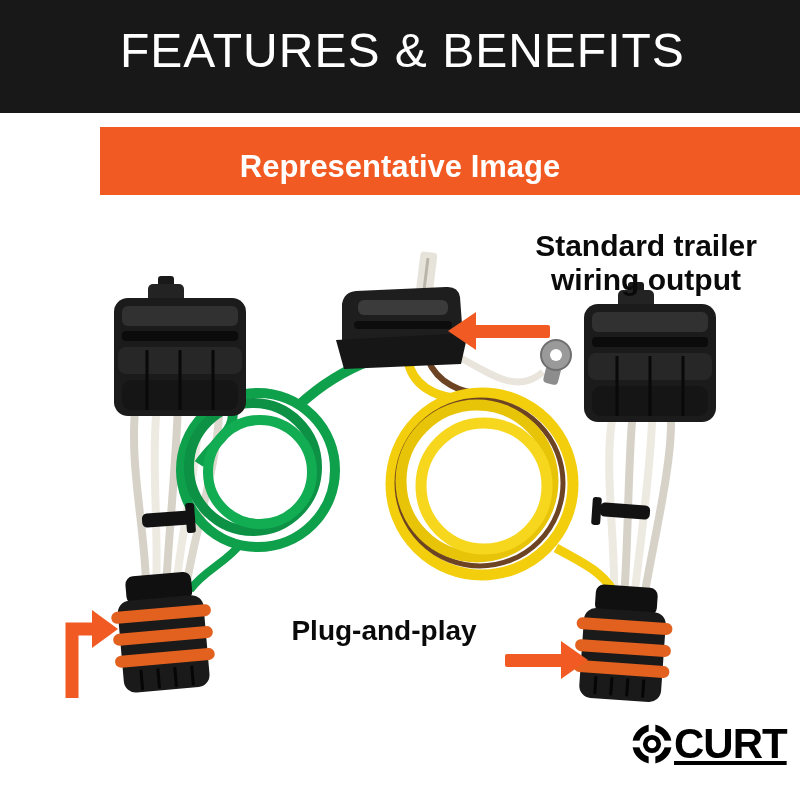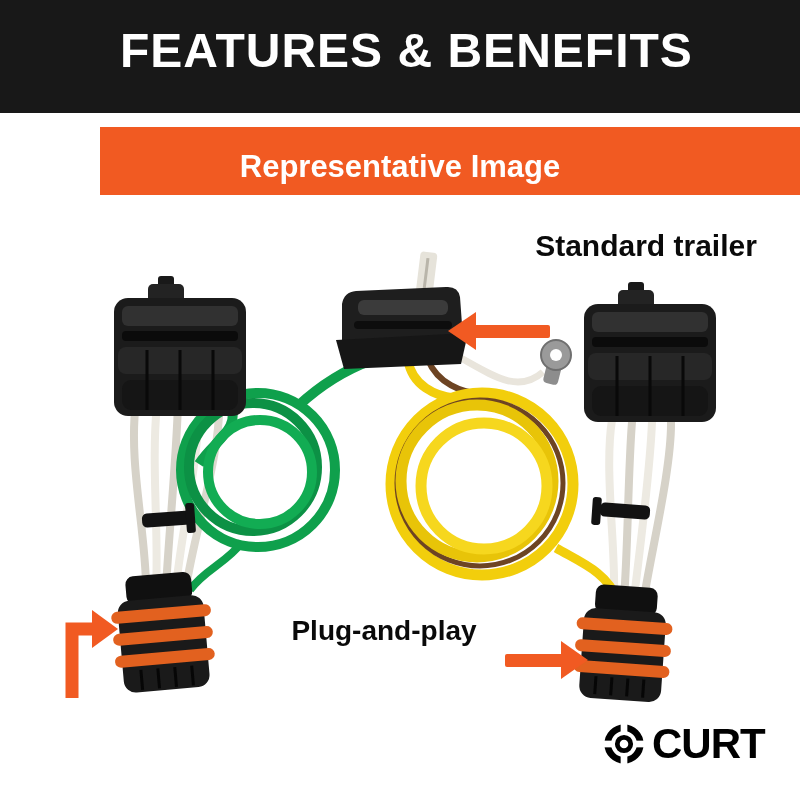--- a/index.html
+++ b/index.html
@@ -1,28 +1,28 @@
 <!DOCTYPE html>
 <html><head>
 <meta charset="utf-8">
 <style>
   html,body{margin:0;padding:0;}
   body{width:800px;height:800px;background:#ffffff;font-family:"Liberation Sans",sans-serif;}
   .page{position:relative;width:800px;height:800px;overflow:hidden;background:#ffffff;}
   .top-banner{position:absolute;left:0;top:0;width:800px;height:113px;background:#181818;display:flex;align-items:center;}
-  .page-title{color:#ffffff;font-size:48px;font-weight:bold;margin:0 0 12px 120px;letter-spacing:1px;white-space:nowrap;}
+  .page-title{color:#ffffff;font-size:48px;font-weight:normal;margin:0 0 12px 120px;letter-spacing:1px;white-space:nowrap;}
   .orange-banner{position:absolute;left:100px;top:127px;width:700px;height:68px;background:#F15A22;display:flex;align-items:center;justify-content:center;box-sizing:border-box;padding-right:100px;}
   .orange-banner-label{color:#ffffff;font-size:31px;font-weight:bold;white-space:nowrap;margin-top:12px;}
   svg.harness{position:absolute;left:0;top:0;}
   .ann{position:absolute;font-weight:bold;color:#0a0a0a;text-align:center;line-height:1.13;margin-top:9px;}
   .ann div{white-space:nowrap;}
   .ann-standard{left:500px;top:220px;width:292px;font-size:30px;}
   .ann-plug{left:248px;top:606px;width:272px;font-size:28px;}
   .ann-sockets{left:22px;top:696px;width:324px;font-size:30px;}
-  .curt-logo{position:absolute;left:602px;top:722px;display:flex;align-items:center;gap:6px;}
+  .curt-logo{position:absolute;left:630px;top:722px;display:flex;align-items:center;text-decoration:underline;}
   .curt-text{font-size:42px;font-weight:bold;letter-spacing:-1px;color:#000000;line-height:1;}
 </style>
 </head>
 <body>
 
 <div class="page">
 
   <header class="top-banner">
     <h1 class="page-title">FEATURES &amp; BENEFITS</h1>
   </header>
@@ -162,20 +162,21 @@
       <polygon points="588,660 561,641 561,679"></polygon>
     </g>
     <g>
       <path d="M72 698 L72 629 L96 629" stroke="#F15A22" stroke-width="13" fill="none"></path>
       <polygon points="118,629 92,610 92,648" fill="#F15A22"></polygon>
     </g>
   </svg>
 
   <div class="ann ann-standard">
     <div>Standard trailer</div>
+    <div>wiring output</div>
   </div>
 
   <div class="ann ann-plug">
     <div>Plug-and-play</div>
   </div>
 
 
   <div class="curt-logo">
     <svg width="44" height="44" viewBox="0 0 46 46">
       <circle cx="23" cy="23" r="17" fill="none" stroke="#000000" stroke-width="7"></circle>

